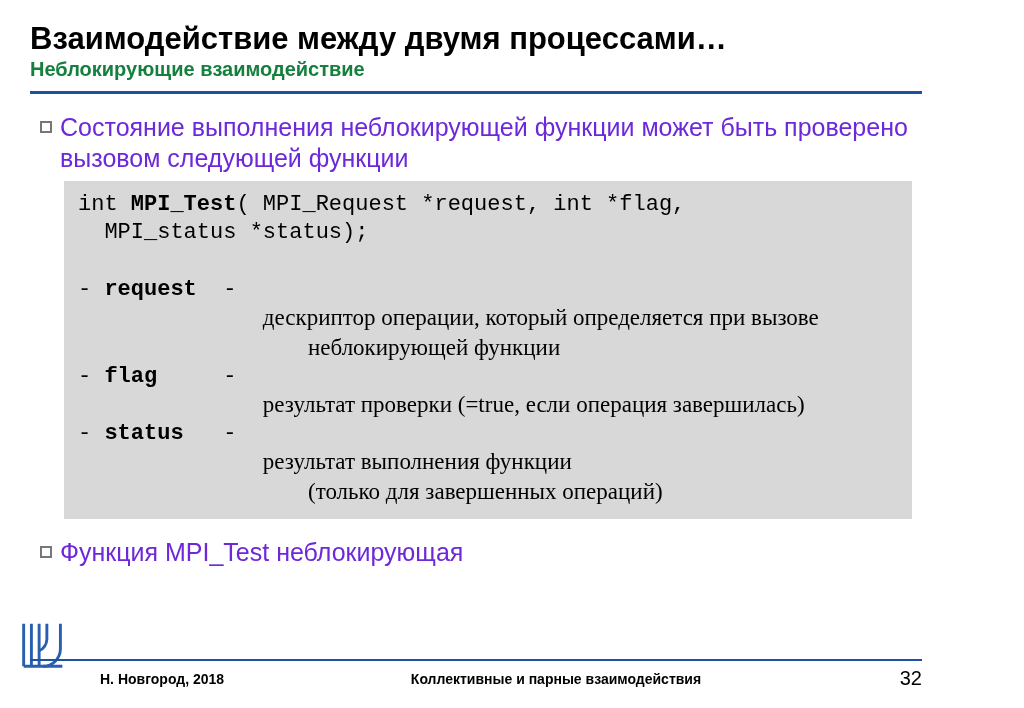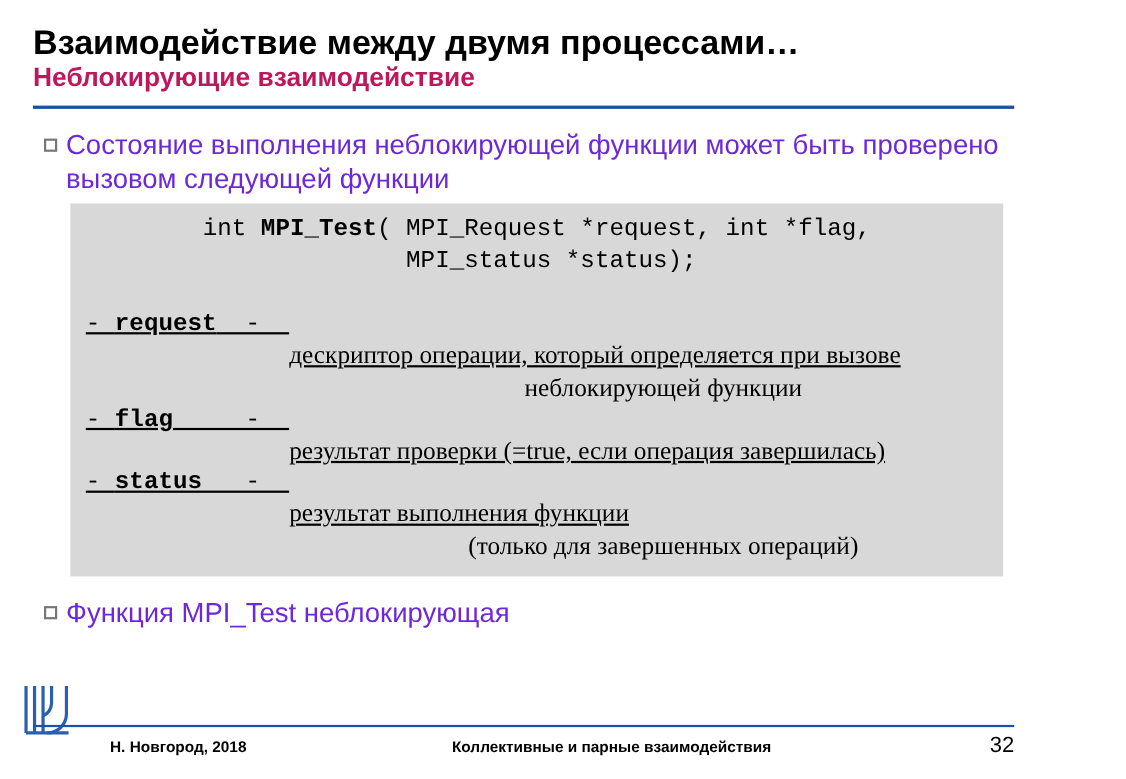--- a/index.html
+++ b/index.html
@@ -4,39 +4,39 @@
 <style>
   * { box-sizing: border-box; margin: 0; padding: 0; }
   html, body { width: 1024px; height: 708px; font-family: Arial, Helvetica, sans-serif; background: #fff; color: #000; }
   .slide {
     width: 952px; height: 708px; position: relative;
     padding: 20px 30px 0 30px;
     display: flex; flex-direction: column;
   }
   .title-block { margin-bottom: 4px; }
   .title-line1 { font-size: 31px; font-weight: bold; color: #000; line-height: 1.2; }
-  .title-line2 { font-size: 24px; font-weight: bold; color: #be185d; line-height: 1.2; }
+  .title-line2 { font-size: 20px; font-weight: bold; color: #15803d; line-height: 1.2; }
   .title-rule { border: none; border-top: 3px solid #2050a0; margin: 6px 0 18px 0; }
   .content { padding: 0 10px; flex: 1; }
   .bullet {
     display: flex; align-items: flex-start; gap: 8px;
     font-size: 25px; color: #6d28d9; line-height: 1.25; margin-bottom: 4px;
   }
   .bullet .sq {
     width: 12px; height: 12px; border: 2px solid #777; flex: 0 0 auto;
     margin-top: 9px;
   }
   .codebox {
     background: #d8d8d8; margin: 6px 0 18px 24px;
     padding: 10px 14px 12px 14px;
-    font-size: 22px; line-height: 1.3; text-align: center;
+    font-size: 22px; line-height: 1.3;
   }
   .mono { font-family: "Courier New", Courier, monospace; white-space: pre; }
   .mono-b { font-weight: bold; }
-  .param-row { display: flex; align-items: flex-start; text-decoration: underline; }
+  .param-row { display: flex; align-items: flex-start; }
   .param-key {
     font-family: "Courier New", Courier, monospace; white-space: pre;
     flex: 0 0 auto;
   }
   .param-desc { font-family: "Times New Roman", Times, serif; font-size: 23px; margin-top: 27px; }
   .param-desc-cont { margin-left: 230px; font-family: "Times New Roman", Times, serif; font-size: 23px; }
   .footer {
     position: absolute; left: 30px; right: 30px; bottom: 18px;
   }
   .footer-rule { border: none; border-top: 2px solid #2050a0; margin-bottom: 6px; }

